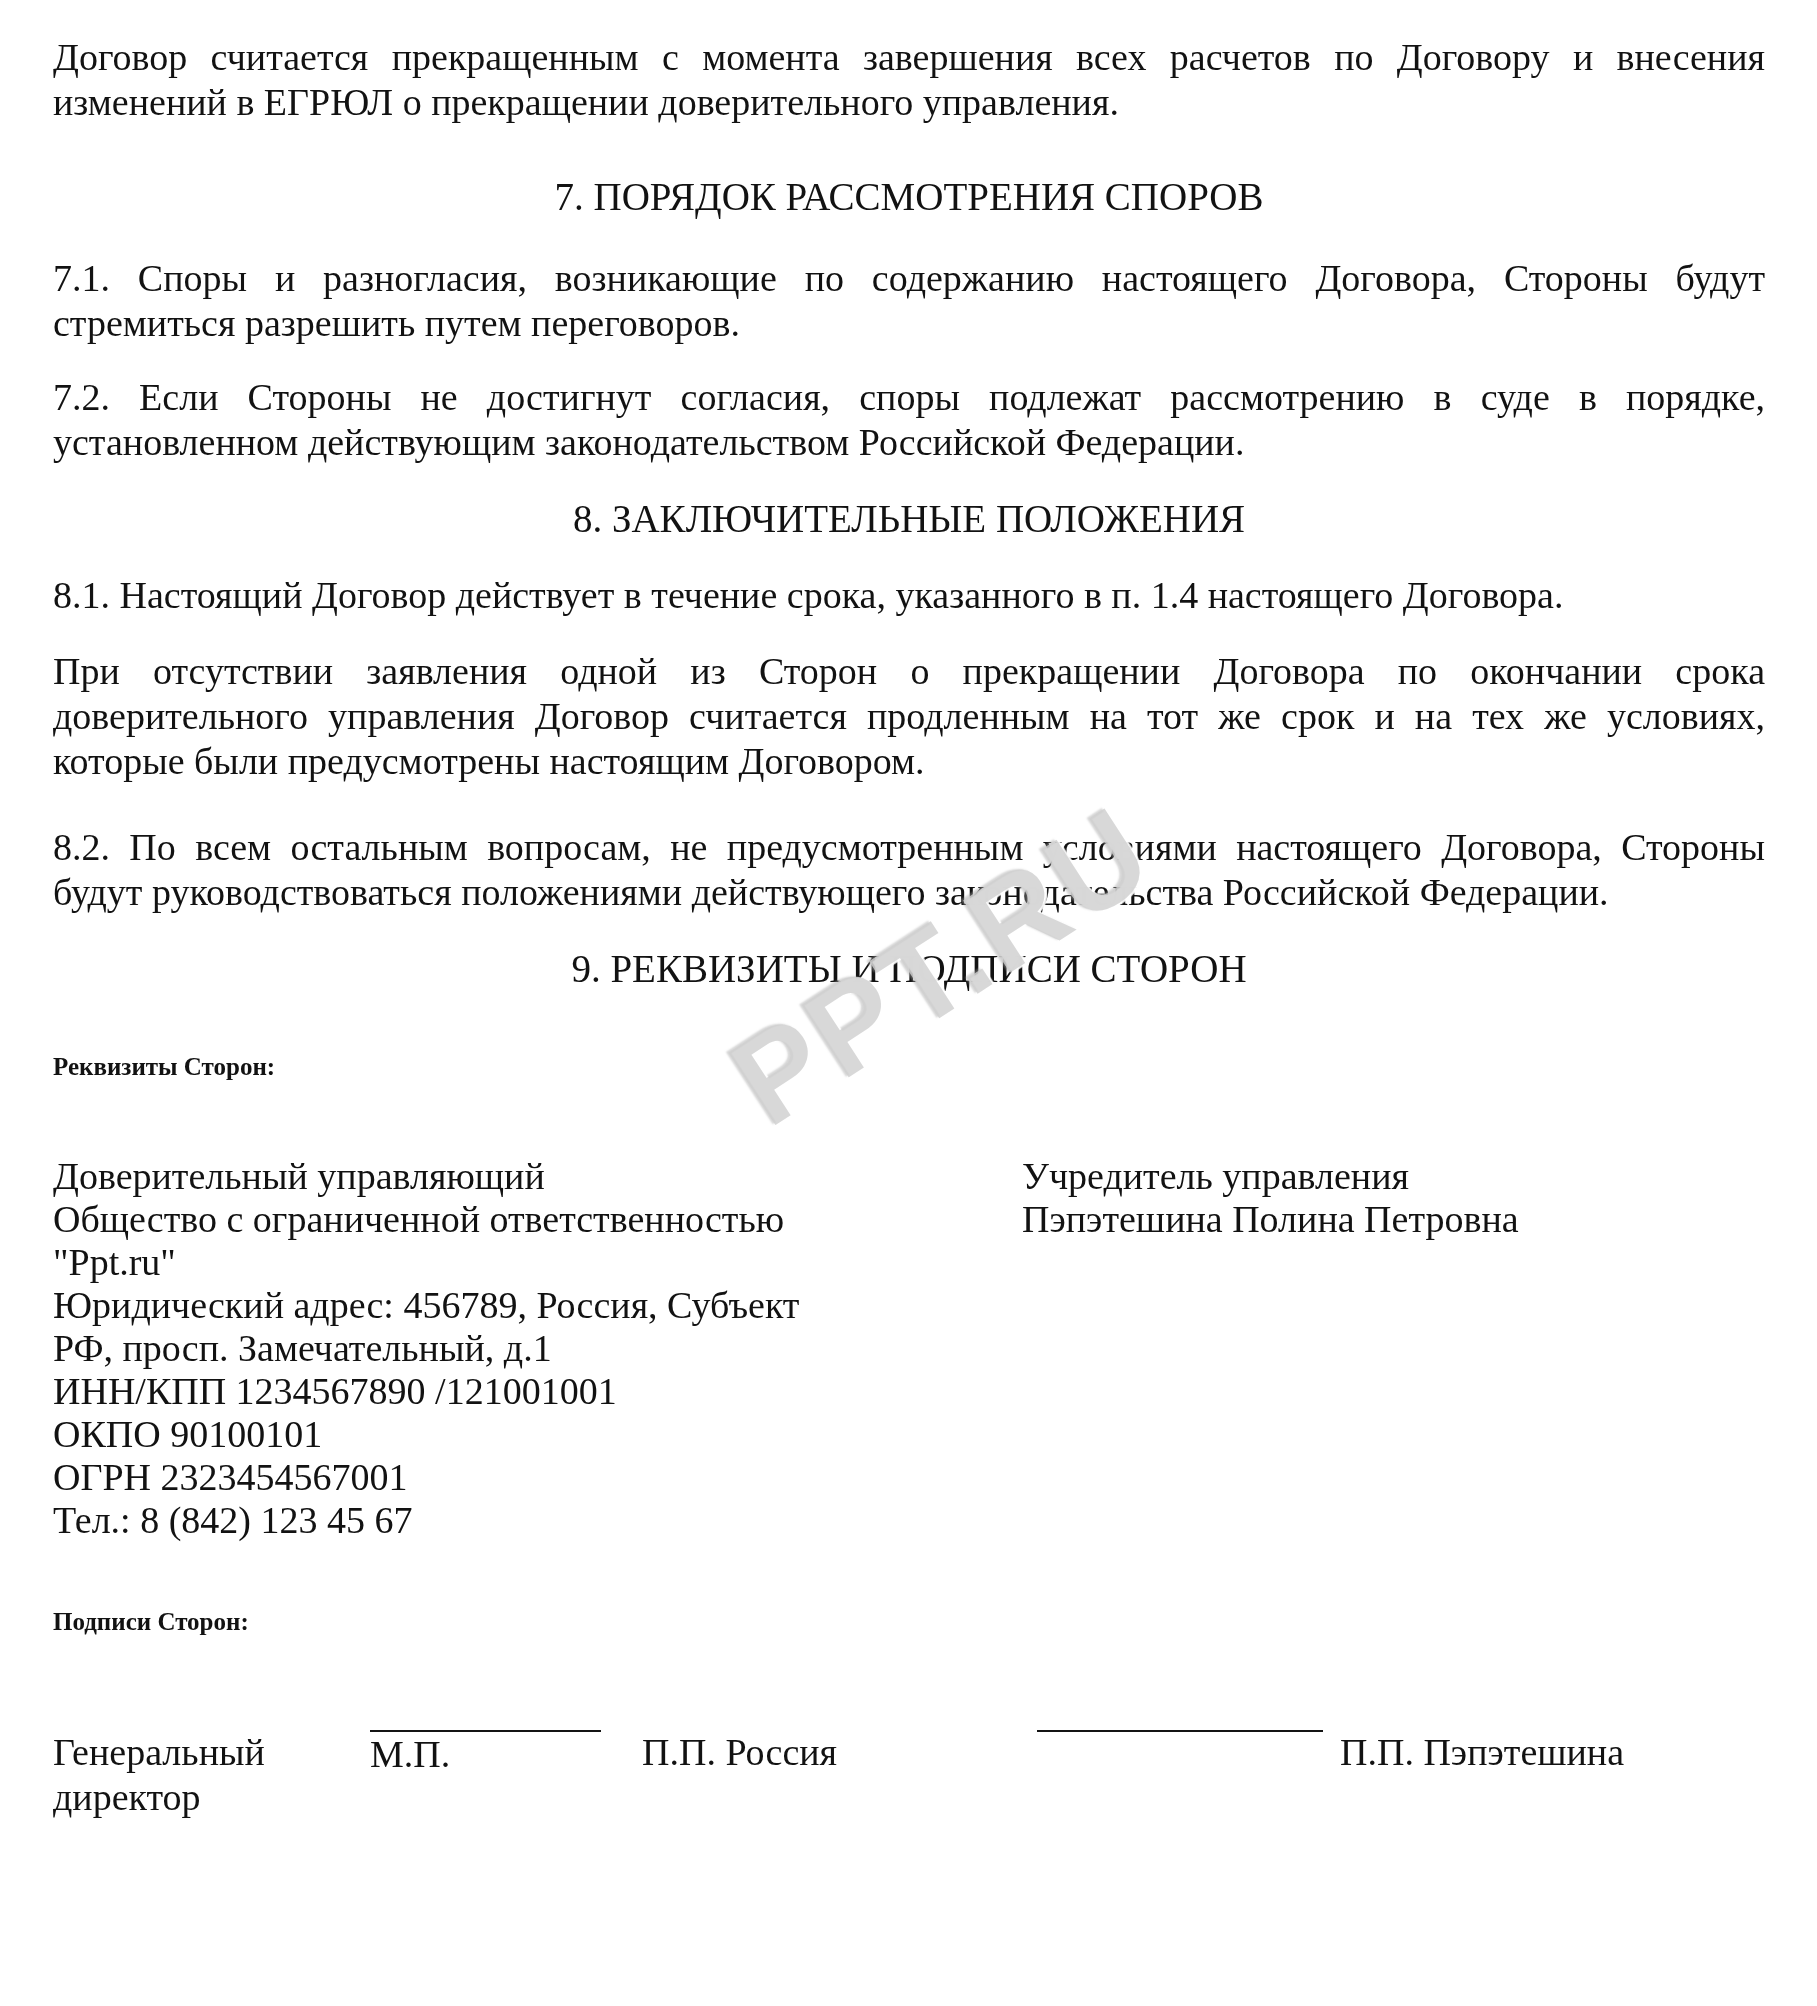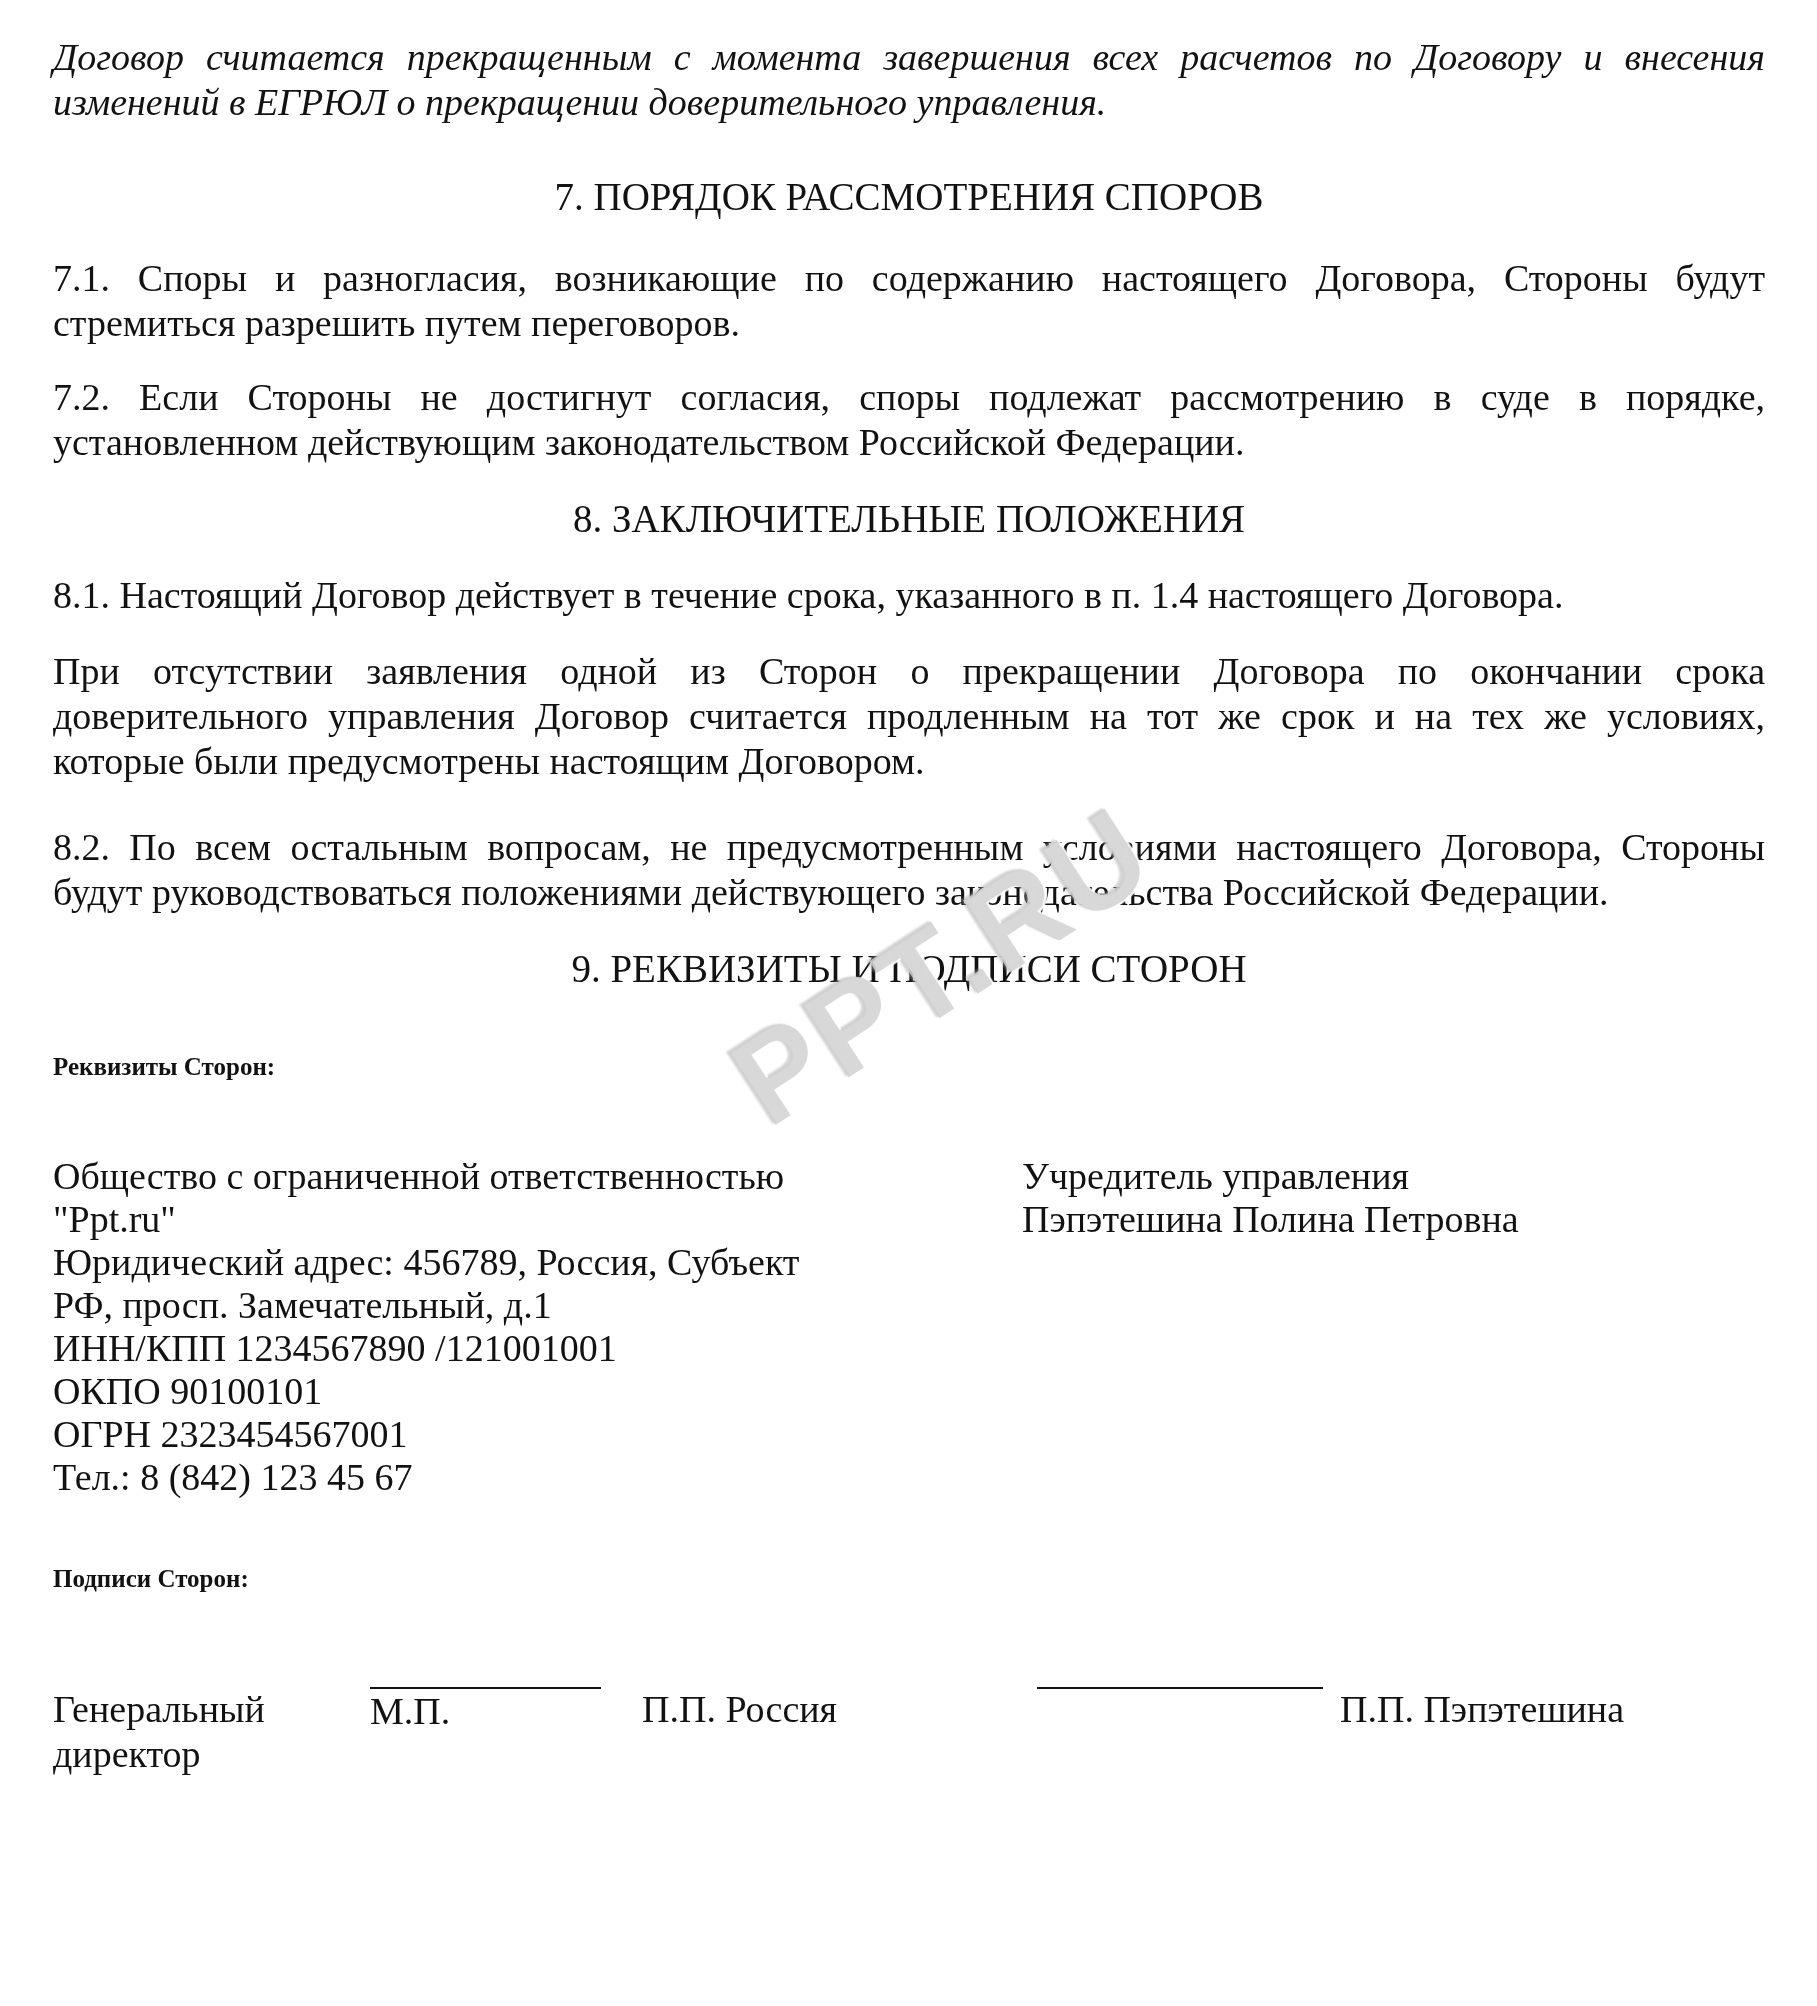--- a/index.html
+++ b/index.html
@@ -17,21 +17,21 @@
     color: #121212;
     font-family: "Liberation Serif", "DejaVu Serif", serif;
     font-size: 38px;
     overflow: hidden;
   }
   .para {
     margin: 0 0 31px 0;
     line-height: 45px;
     text-align: justify;
   }
-  .para.intro     { margin-bottom: 49px; font-style: italic; }
+  .para.intro     { margin-bottom: 49px; }
   .para.p71       { margin-bottom: 29px; }
   .para.p81       { text-align: left; }
   .para.p81b      { margin-bottom: 41px; }
   .heading {
     margin: 0 0 37px 0;
     line-height: 45px;
     font-size: 39px;
     font-weight: normal;
     text-align: center;
   }
@@ -133,20 +133,21 @@
 
   <p class="para p82">8.2. По всем остальным вопросам, не предусмотренным условиями настоящего Договора, Стороны будут руководствоваться положениями действующего законодательства Российской Федерации.</p>
 
 
   <div class="heading h9">9. РЕКВИЗИТЫ И ПОДПИСИ СТОРОН</div>
 
   <div class="bold-label">Реквизиты Сторон:</div>
 
   <div class="columns">
     <div class="col-left">
+      <div class="req-line">Доверительный управляющий</div>
       <div class="req-line">Общество с ограниченной ответственностью</div>
       <div class="req-line">"Ppt.ru"</div>
       <div class="req-line">Юридический адрес: 456789, Россия, Субъект</div>
       <div class="req-line">РФ, просп. Замечательный, д.1</div>
       <div class="req-line">ИНН/КПП 1234567890 /121001001</div>
       <div class="req-line">ОКПО 90100101</div>
       <div class="req-line">ОГРН 2323454567001</div>
       <div class="req-line">Тел.: 8 (842) 123 45 67</div>
     </div>
     <div class="col-right">

